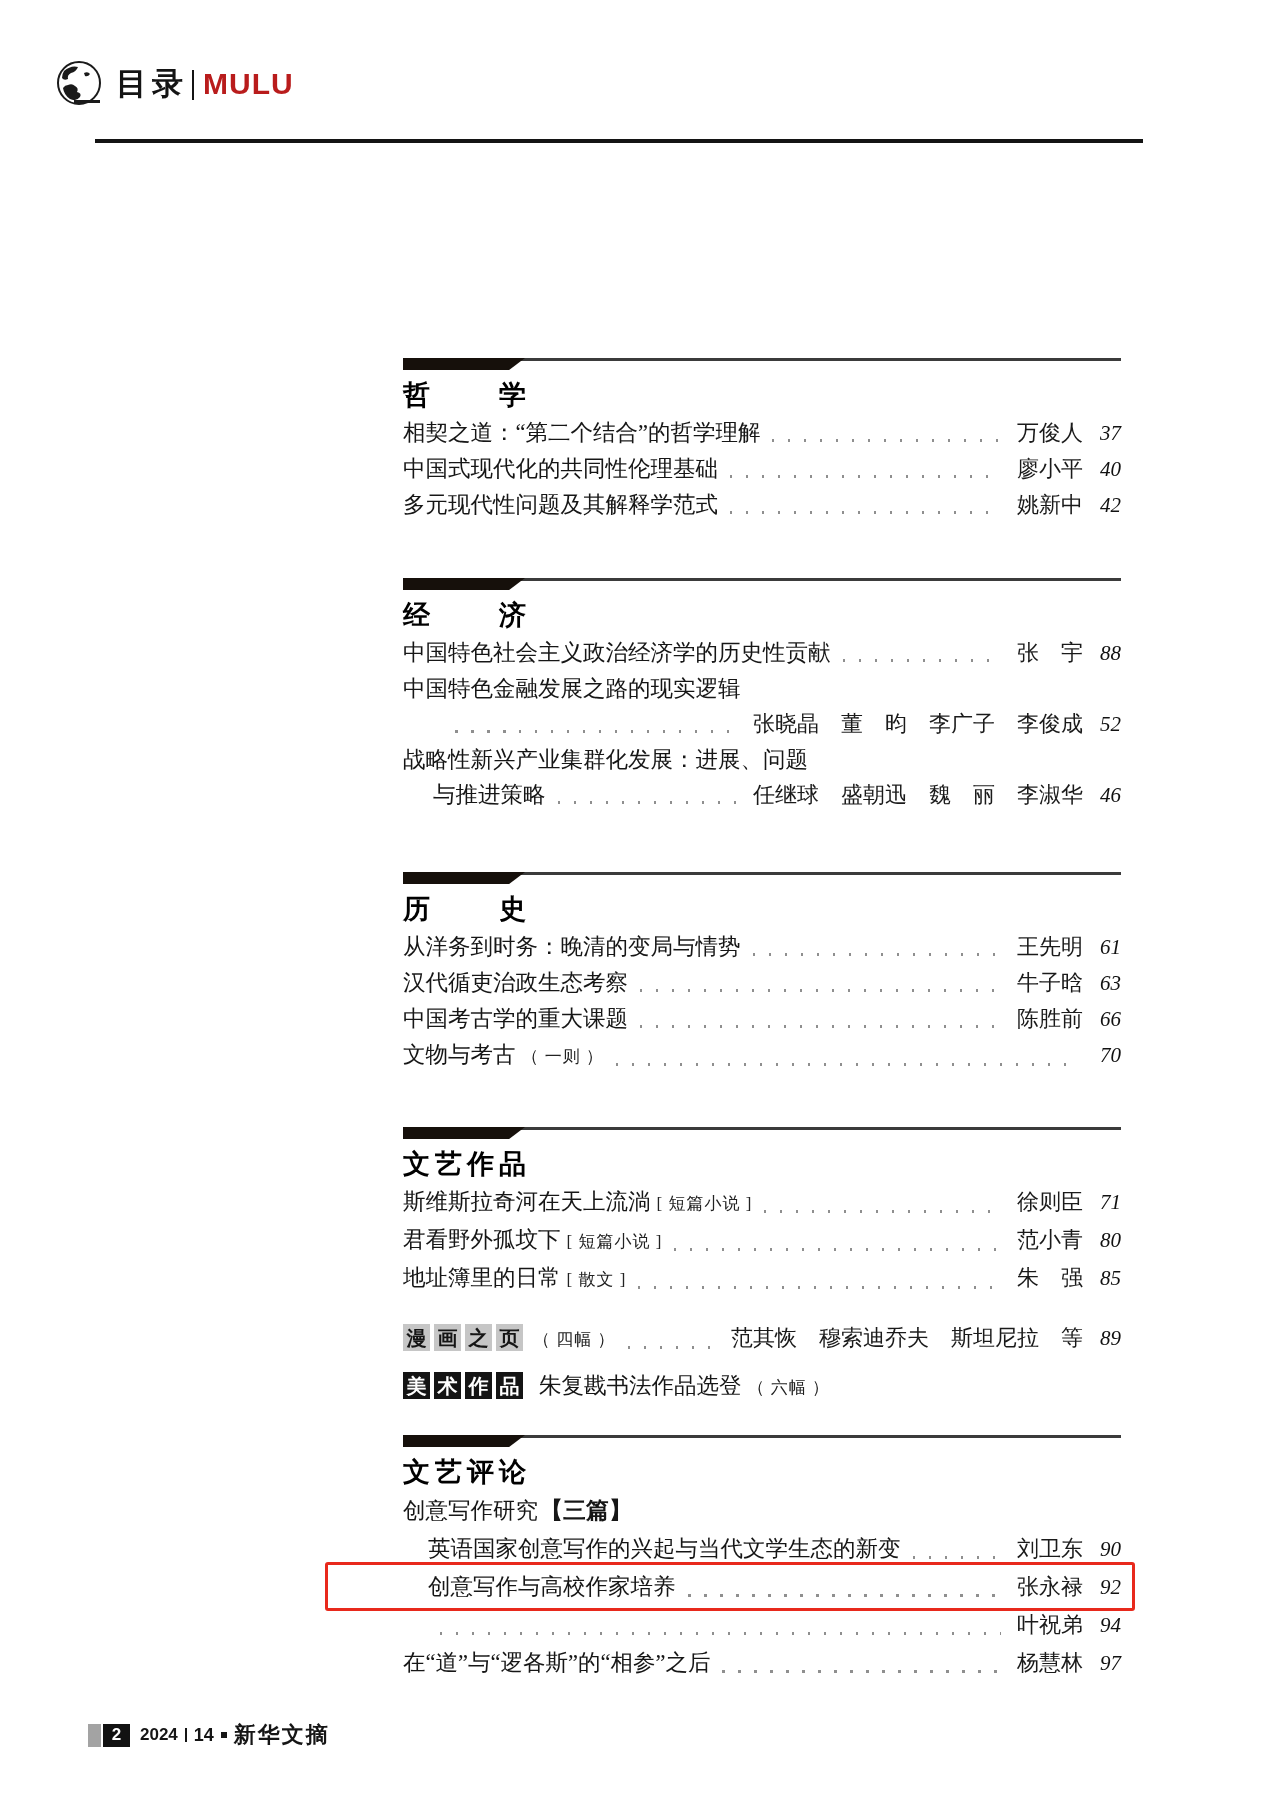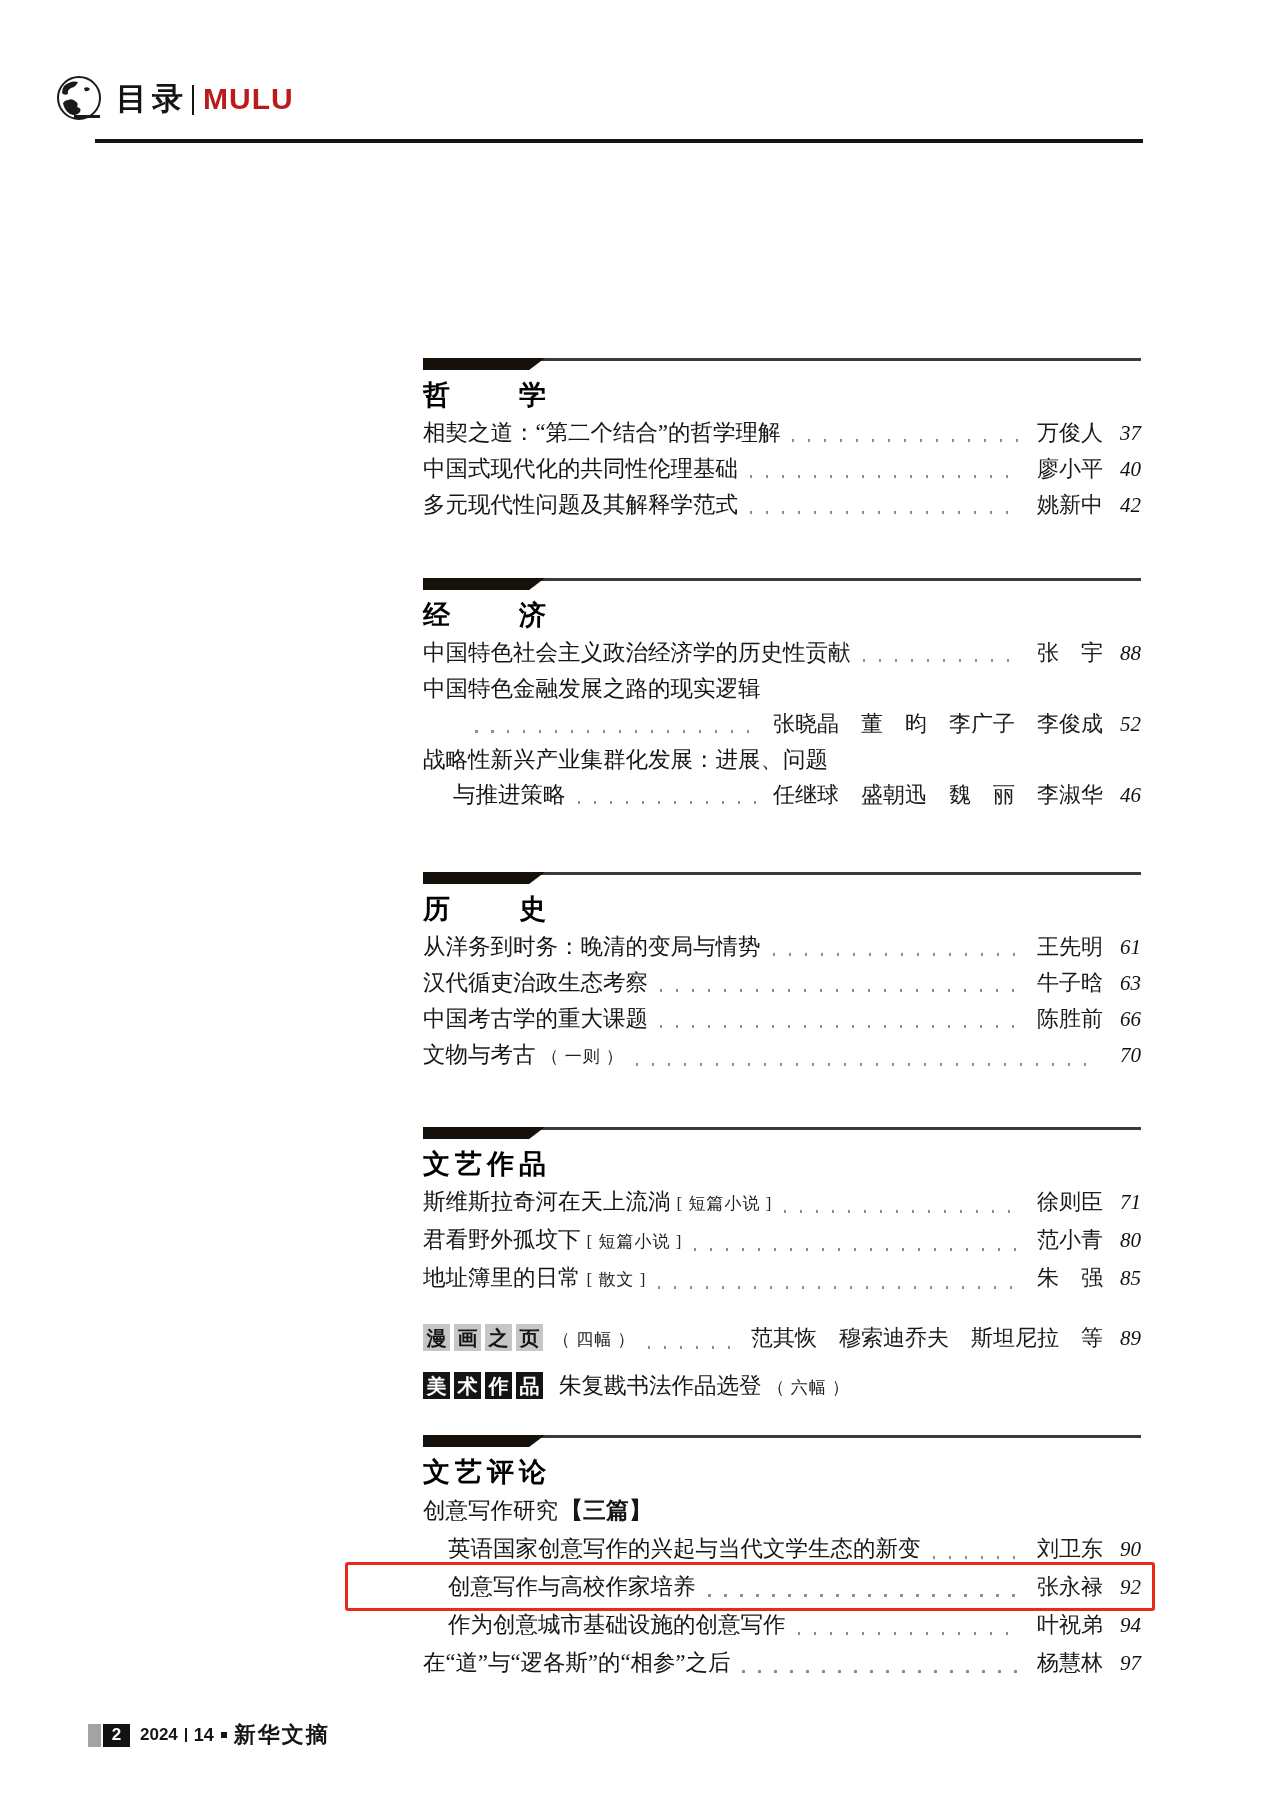--- a/index.html
+++ b/index.html
@@ -1,29 +1,29 @@
 <!DOCTYPE html>
 <html><head>
 <meta charset="utf-8">
 <style>
   html,body{margin:0;padding:0;background:#e9e9e9;}
   .page{position:relative;width:1280px;height:1793px;background:#ffffff;overflow:hidden;
         font-family:"Liberation Serif","DejaVu Serif",serif;color:#111;}
 
   
-  .header{position:absolute;left:54px;top:74px;display:flex;align-items:center;}
+  .header{position:absolute;left:54px;top:59px;display:flex;align-items:center;}
   .logo-globe{width:50px;height:50px;}
   .hdr-cn{font-size:31px;font-weight:600;letter-spacing:5px;margin-left:12px;color:#141414;}
   .hdr-div{width:2px;height:30px;background:#141414;margin:2px 9px 0 4px;}
   .hdr-en{font-family:"Liberation Sans","DejaVu Sans",sans-serif;font-weight:900;
           font-size:30px;letter-spacing:1px;color:#b91c1c;}
   .hdr-line{position:absolute;left:95px;top:139px;width:1048px;height:4px;background:#141414;}
 
   
-  .content{position:absolute;left:423px;top:0;width:718px;}
+  .content{position:absolute;left:403px;top:0;width:718px;}
 
   .section{position:relative;}
   .s0{margin-top:358px;} .s1{margin-top:55px;} .s2{margin-top:59px;}
   .s3{margin-top:52px;}  .s4{margin-top:29px;}
 
   .secbar{position:relative;height:12px;}
   .secbar .line{position:absolute;left:0;right:0;top:0;height:3px;background:#3b3b3b;}
   .secbar .thick{position:absolute;left:0;top:0;width:122px;height:12px;background:#16100b;
                  clip-path:polygon(0 0,100% 0,87% 100%,0 100%);}
 
@@ -261,21 +261,20 @@
           <div class="row">
             <span class="ind" style="width: 25px;"></span>
             <span class="t">创意写作与高校作家培养</span>
             <span class="dots"></span>
             <span class="authors">张永禄</span>
             <span class="pg">92</span>
             <span class="redbox" style="border-color: rgb(232, 41, 28);"></span>
           </div>
           <div class="row">
             <span class="ind" style="width: 25px;"></span>
-            <span class="t">作为创意城市基础设施的创意写作</span>
             <span class="dots"></span>
             <span class="authors">叶祝弟</span>
             <span class="pg">94</span>
           </div>
           <div class="row">
             <span class="t">在“道”与“逻各斯”的“相参”之后</span>
             <span class="dots"></span>
             <span class="authors">杨慧林</span>
             <span class="pg">97</span>
           </div>

